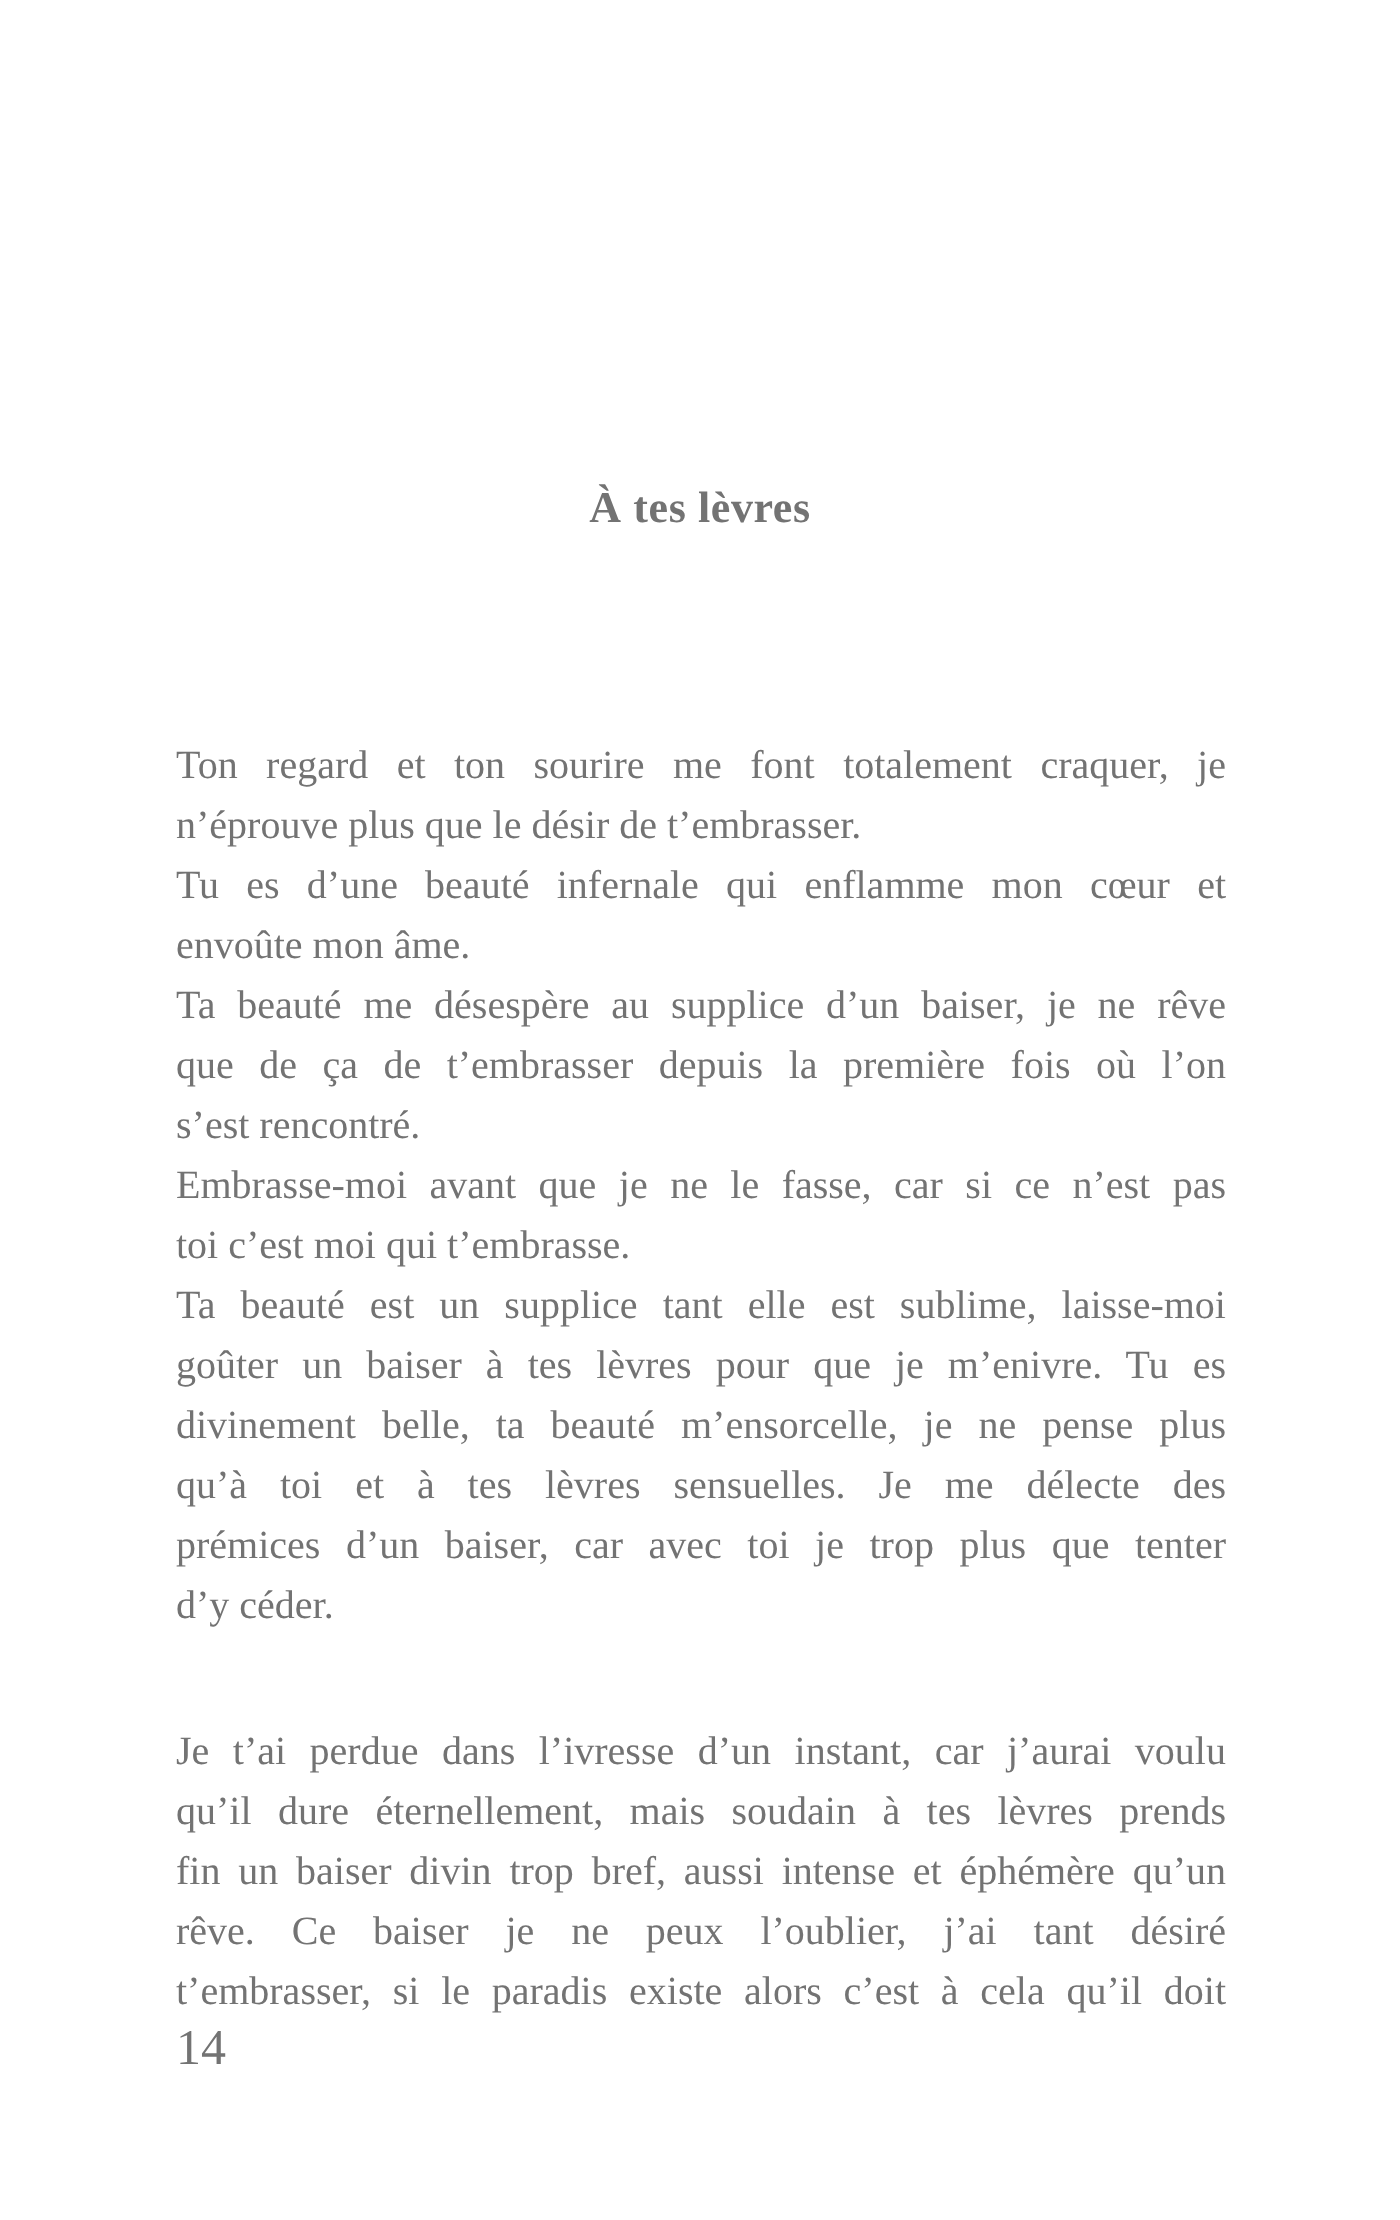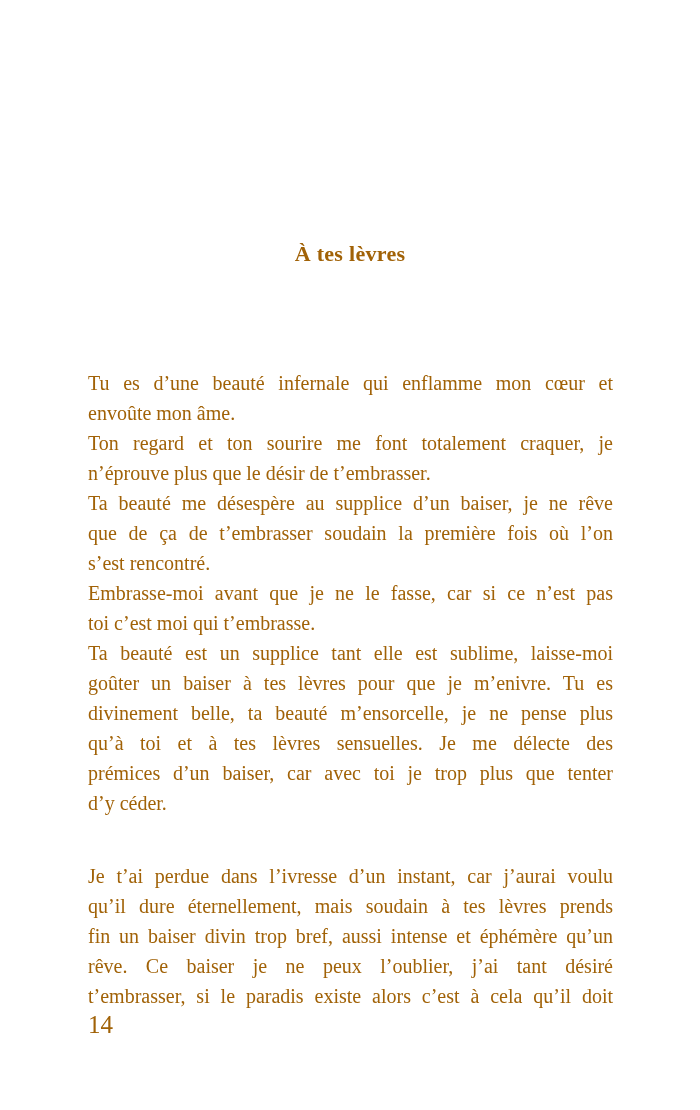--- a/index.html
+++ b/index.html
@@ -7,21 +7,21 @@
     padding: 0;
     background: #ffffff;
   }
   .page {
     position: relative;
     width: 700px;
     height: 1110px;
     background: #ffffff;
     overflow: hidden;
     font-family: "Liberation Serif", "DejaVu Serif", serif;
-    color: #a16207;
+    color: #737373;
   }
   .chapter-title {
     position: absolute;
     top: 241px;
     left: 0;
     width: 100%;
     text-align: center;
     font-size: 22px;
     font-weight: bold;
     letter-spacing: 0.3px;
@@ -59,30 +59,30 @@
   }
 </style>
 </head>
 <body>
 
 <div class="page">
   <div class="chapter-title">À tes lèvres</div>
 
   <div class="body-text">
       <div class="paragraph">
+        <div class="line justified">Ton regard et ton sourire me font totalement craquer, je</div>
+        <div class="line last">n’éprouve plus que le désir de t’embrasser.</div>
+      </div>
+      <div class="paragraph">
         <div class="line justified">Tu es d’une beauté infernale qui enflamme mon cœur et</div>
         <div class="line last">envoûte mon âme.</div>
       </div>
       <div class="paragraph">
-        <div class="line justified">Ton regard et ton sourire me font totalement craquer, je</div>
-        <div class="line last">n’éprouve plus que le désir de t’embrasser.</div>
-      </div>
-      <div class="paragraph">
         <div class="line justified">Ta beauté me désespère au supplice d’un baiser, je ne rêve</div>
-        <div class="line justified">que de ça de t’embrasser soudain la première fois où l’on</div>
+        <div class="line justified">que de ça de t’embrasser depuis la première fois où l’on</div>
         <div class="line last">s’est rencontré.</div>
       </div>
       <div class="paragraph">
         <div class="line justified">Embrasse-moi avant que je ne le fasse, car si ce n’est pas</div>
         <div class="line last">toi c’est moi qui t’embrasse.</div>
       </div>
       <div class="paragraph">
         <div class="line justified">Ta beauté est un supplice tant elle est sublime, laisse-moi</div>
         <div class="line justified">goûter un baiser à tes lèvres pour que je m’enivre. Tu es</div>
         <div class="line justified">divinement belle, ta beauté m’ensorcelle, je ne pense plus</div>

